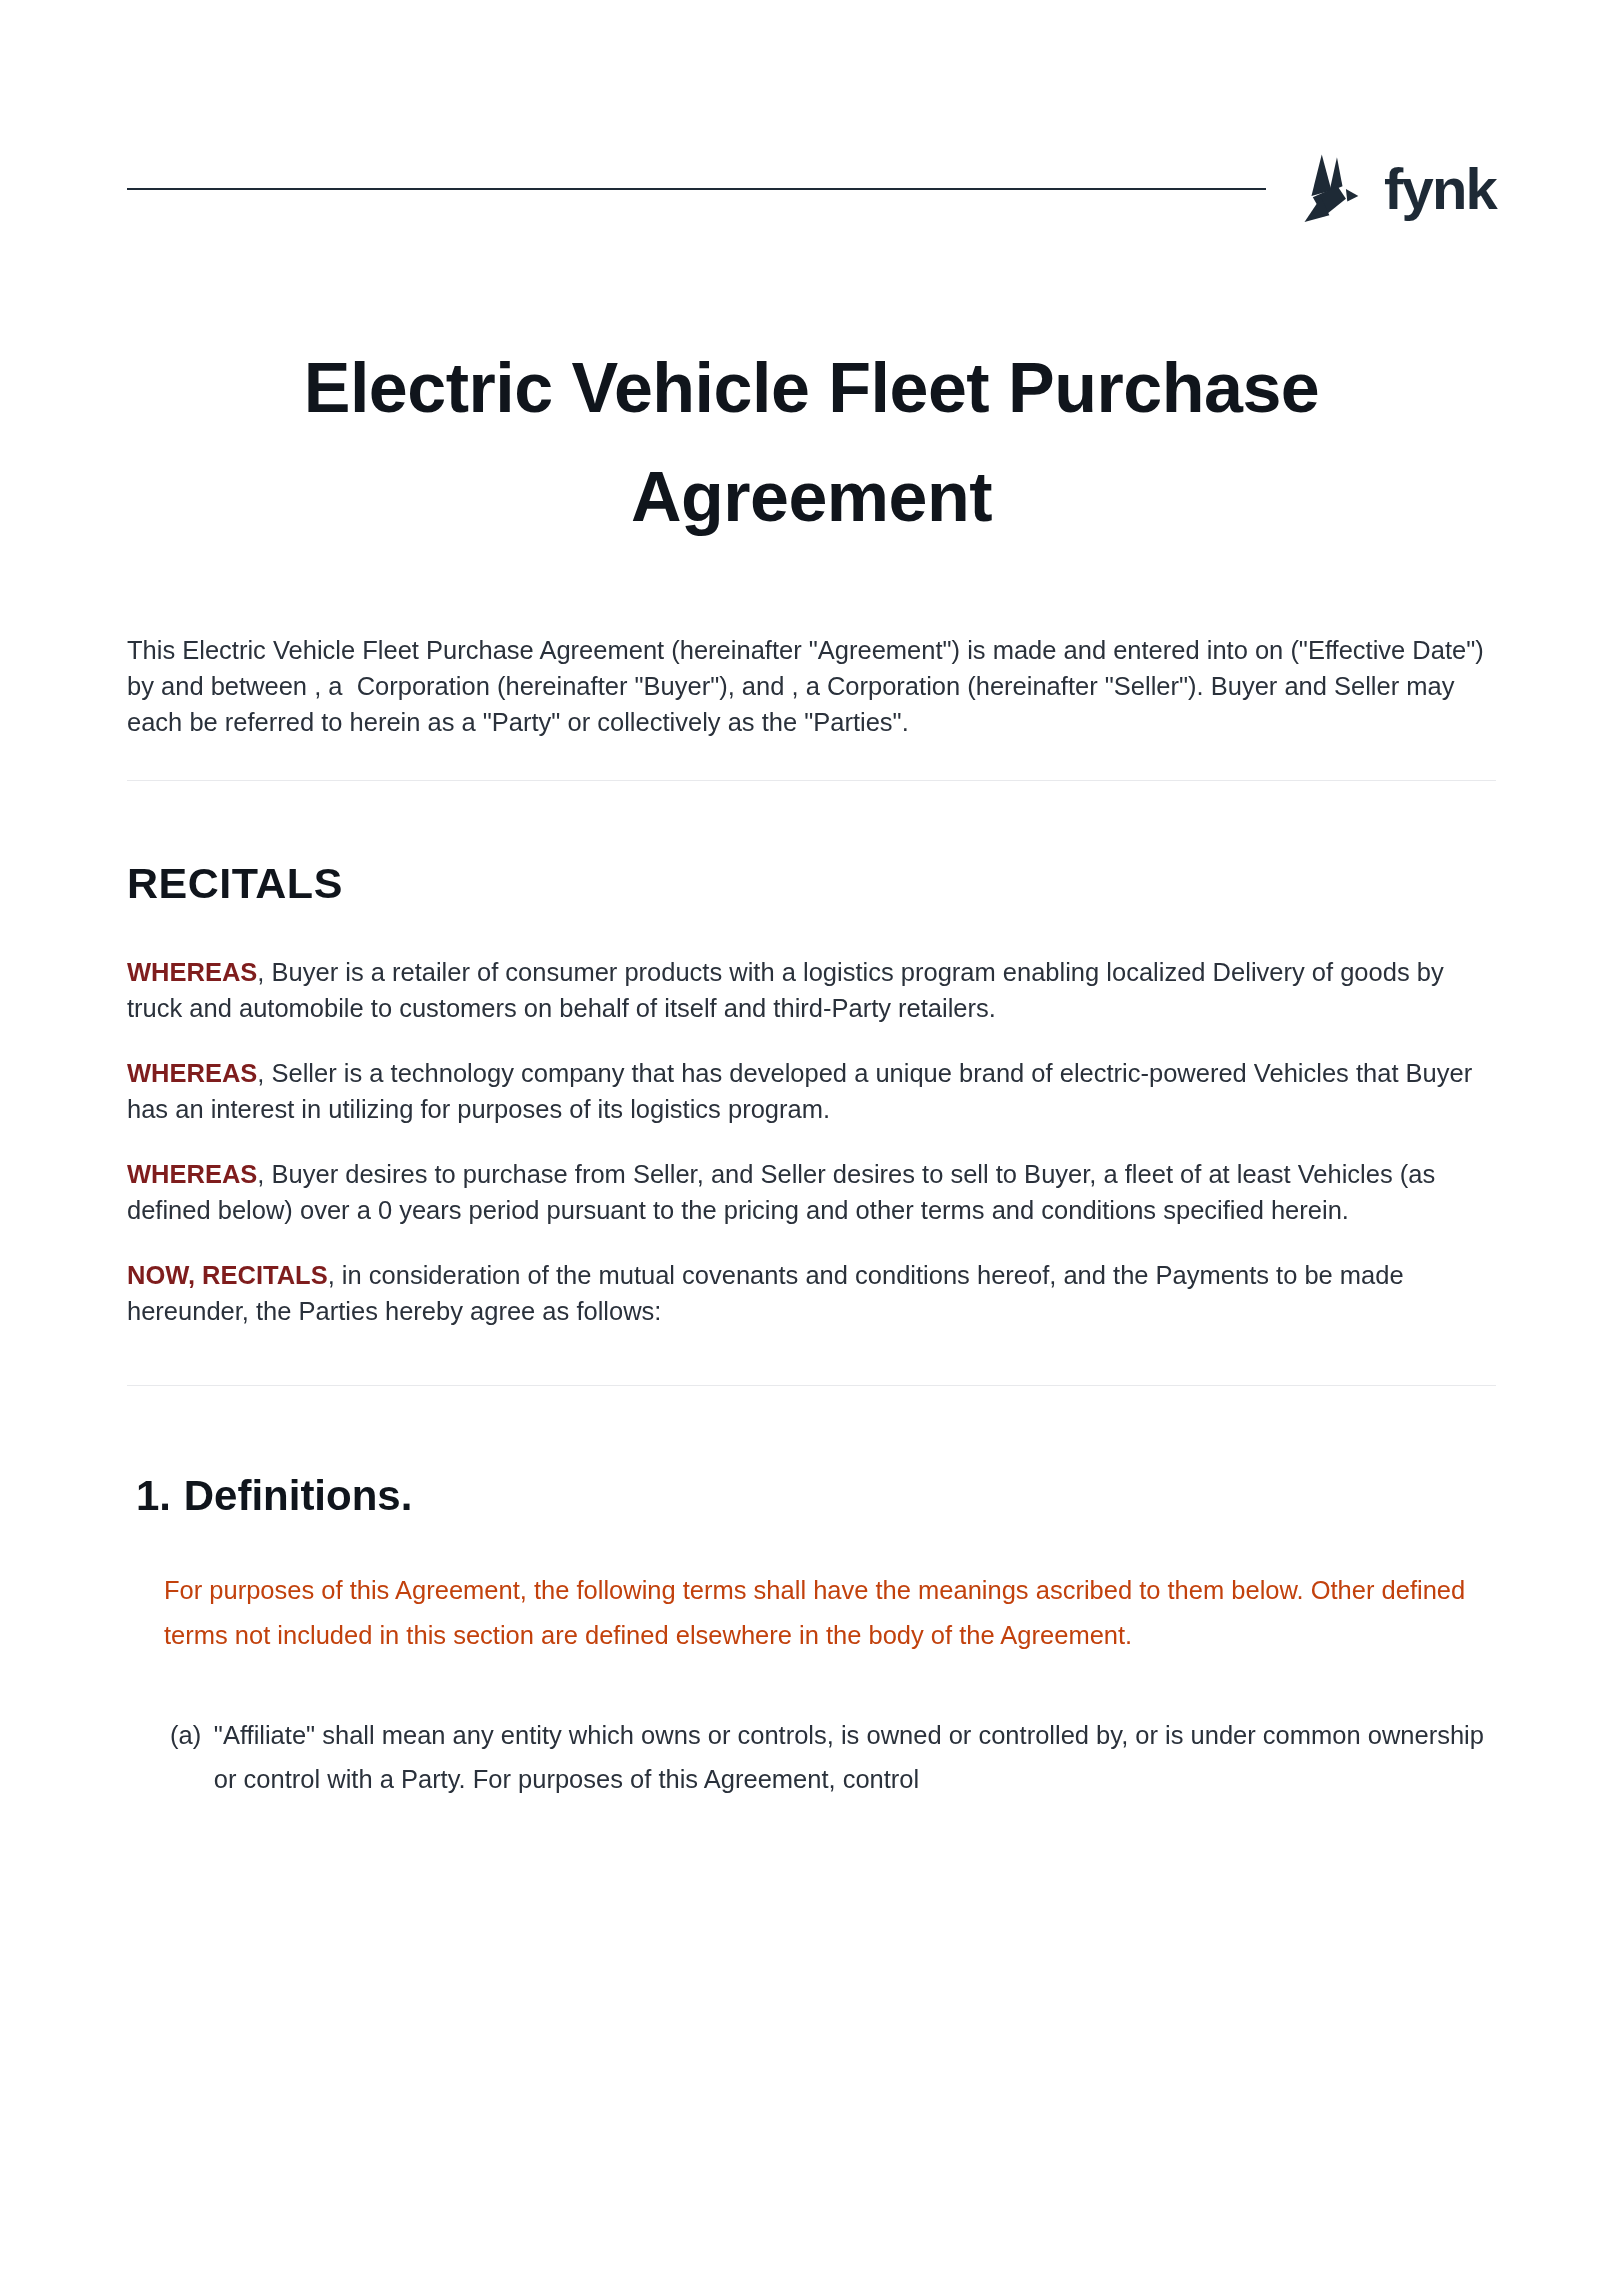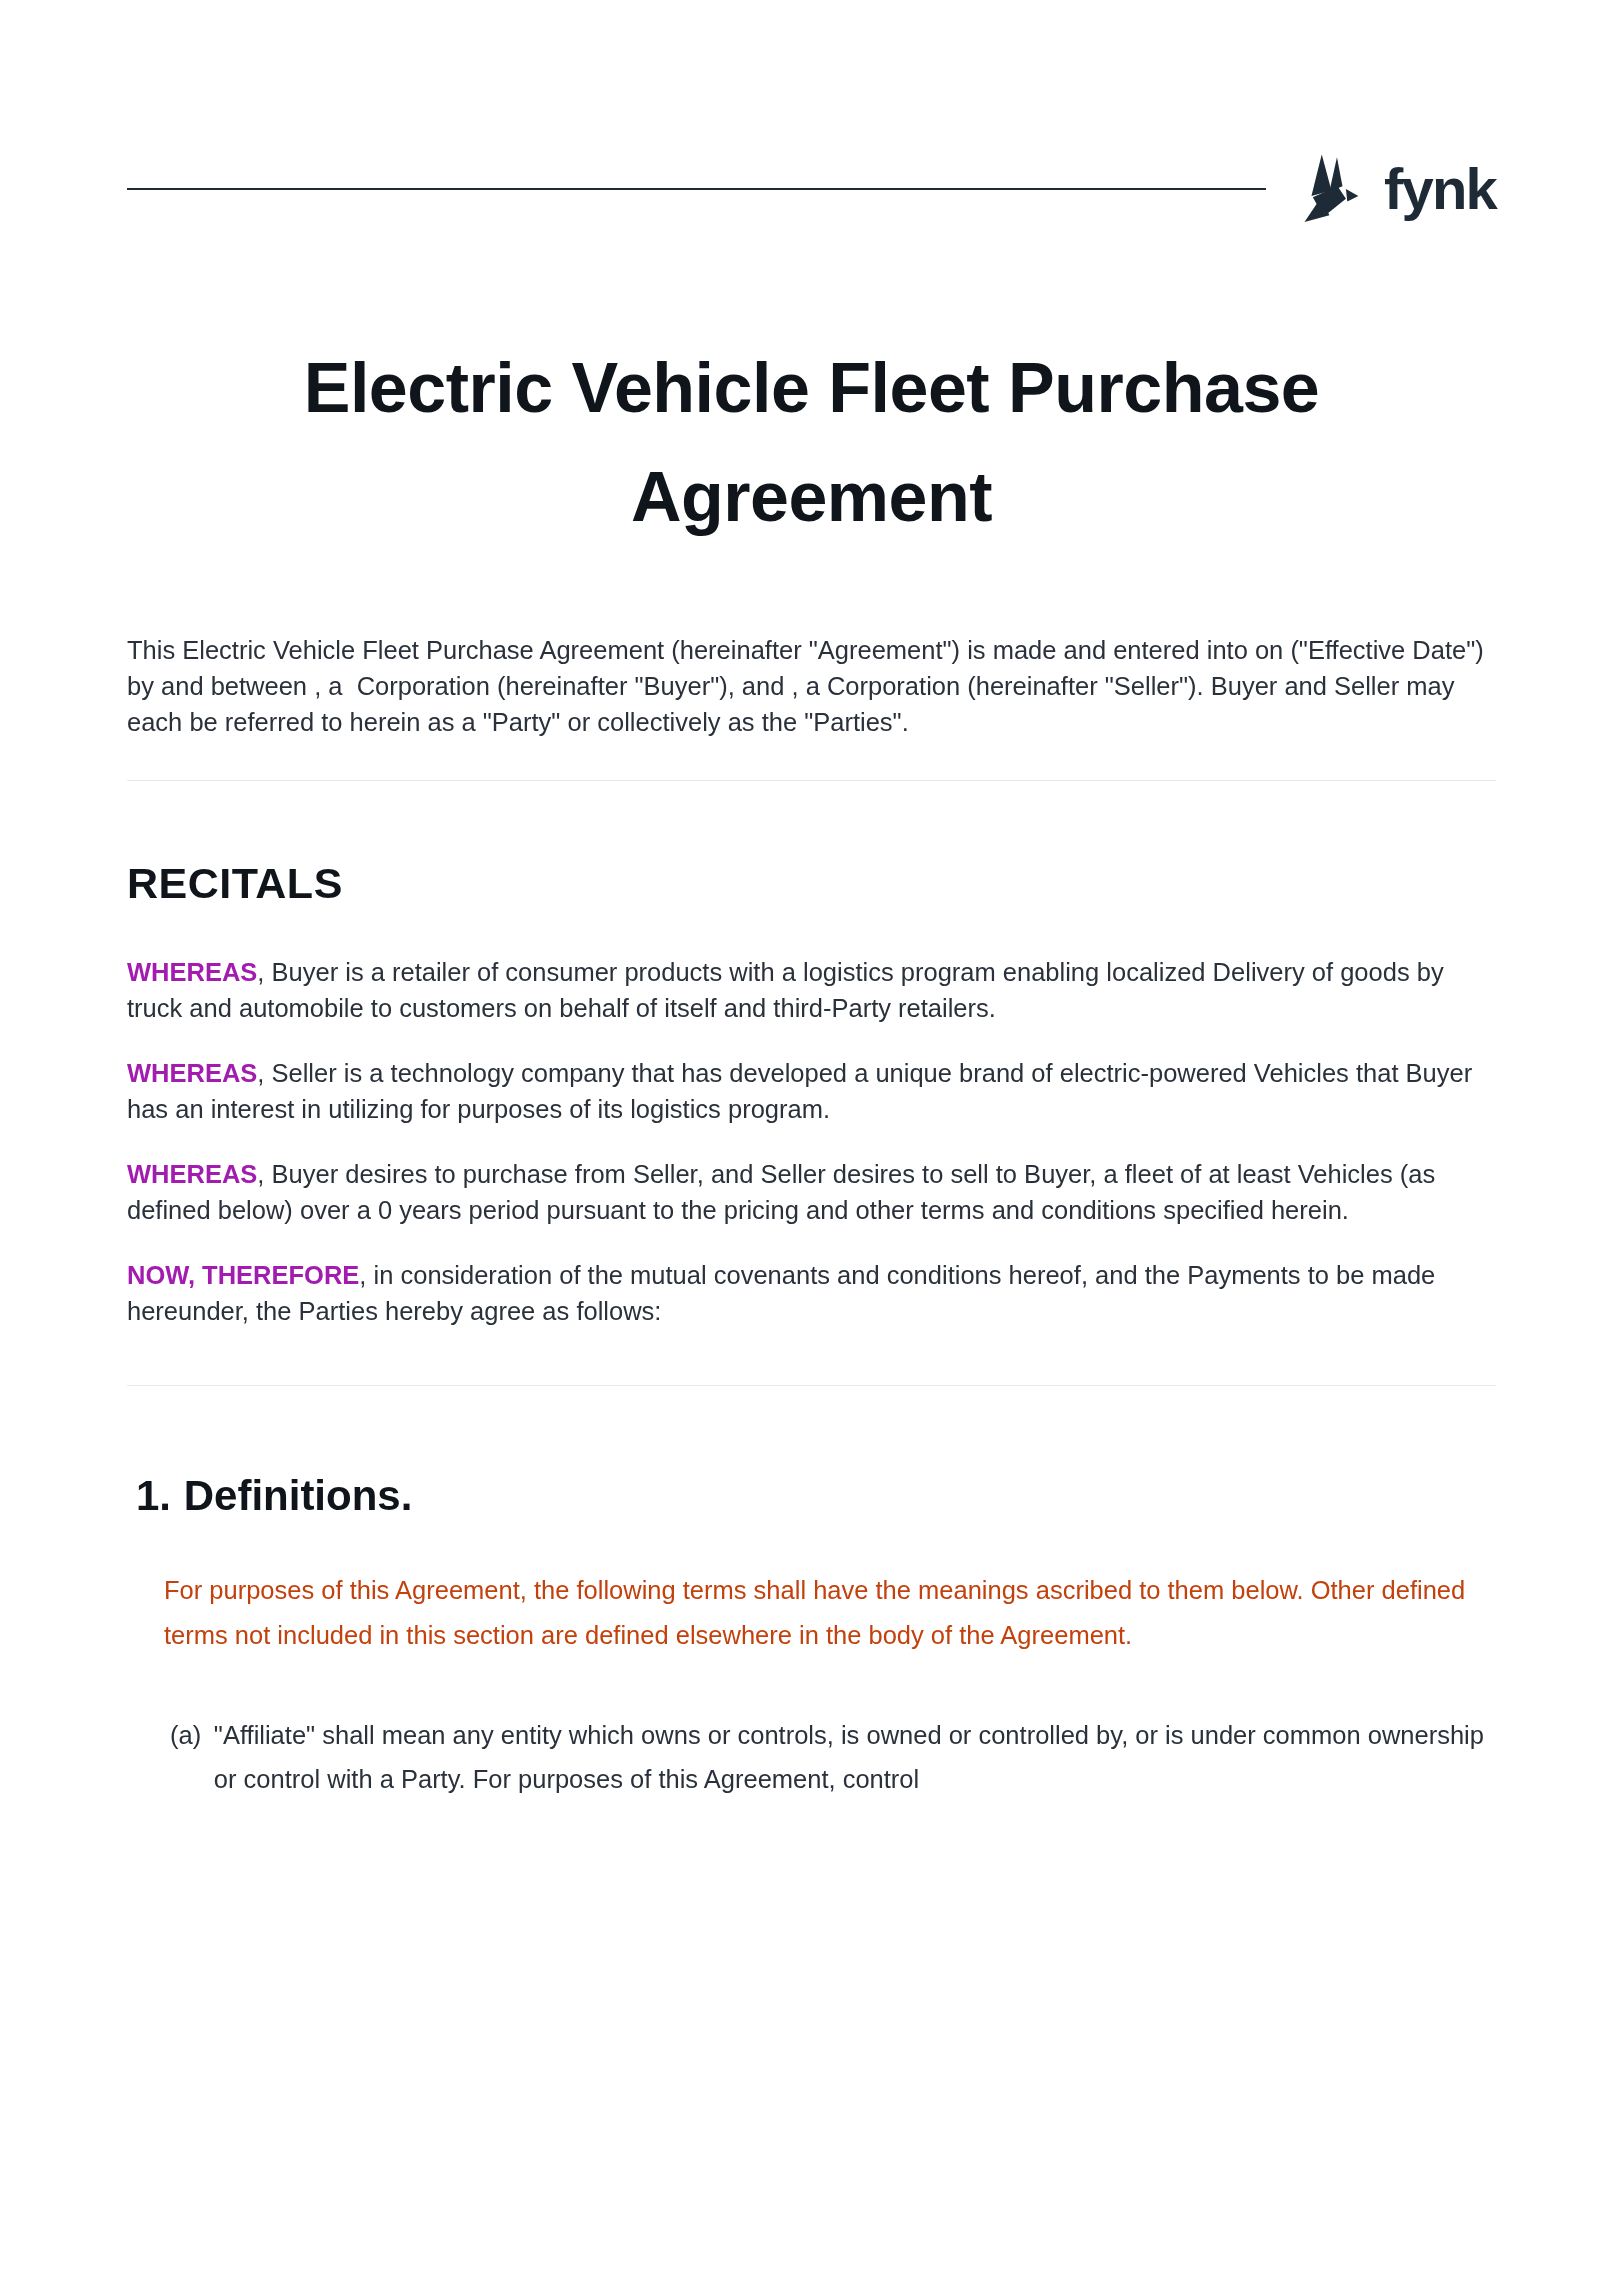--- a/index.html
+++ b/index.html
@@ -55,21 +55,21 @@
     margin: 77px 127px 0 127px;
     font-size: 43px;
     line-height: 1.2;
     font-weight: bold;
     color: #10151c;
     letter-spacing: 0.5px;
   }
 
   .recital { margin-top: 29px; }
   .recital.first { margin-top: 44px; }
-  .recital strong { color: #a21caf; }
+  .recital strong { color: #7f1d1d; }
 
   .section-heading {
     margin: 85px 127px 0 136px;
     font-size: 42px;
     line-height: 1.2;
     font-weight: bold;
     color: #10151c;
     display: flex;
     gap: 12.7px;
   }
@@ -130,21 +130,21 @@
   <hr class="divider">
 
   <h2 class="recitals-heading">RECITALS</h2>
 
   <p class="body-text recital first"><strong>WHEREAS</strong><span>, Buyer is a retailer of consumer products with a logistics program enabling localized Delivery of goods by truck and automobile to customers on behalf of itself and third-Party retailers.</span></p>
 
   <p class="body-text recital"><strong>WHEREAS</strong><span>, Seller is a technology company that has developed a unique brand of electric-powered Vehicles that Buyer has an interest in utilizing for purposes of its logistics program.</span></p>
 
   <p class="body-text recital"><strong>WHEREAS</strong><span>, Buyer desires to purchase from Seller, and Seller desires to sell to Buyer, a fleet of at least Vehicles (as defined below) over a 0 years period pursuant to the pricing and other terms and conditions specified herein.</span></p>
 
-  <p class="body-text recital"><strong>NOW, THEREFORE</strong><span>, in consideration of the mutual covenants and conditions hereof, and the Payments to be made hereunder, the Parties hereby agree as follows:</span></p>
+  <p class="body-text recital"><strong>NOW, RECITALS</strong><span>, in consideration of the mutual covenants and conditions hereof, and the Payments to be made hereunder, the Parties hereby agree as follows:</span></p>
 
   <hr class="divider second">
 
   <div class="section-heading">
     <span>1.</span>
     <span>Definitions.</span>
   </div>
 
   <p class="section-intro">For purposes of this Agreement, the following terms shall have the meanings ascribed to them below. Other defined terms not included in this section are defined elsewhere in the body of the Agreement.</p>
 

